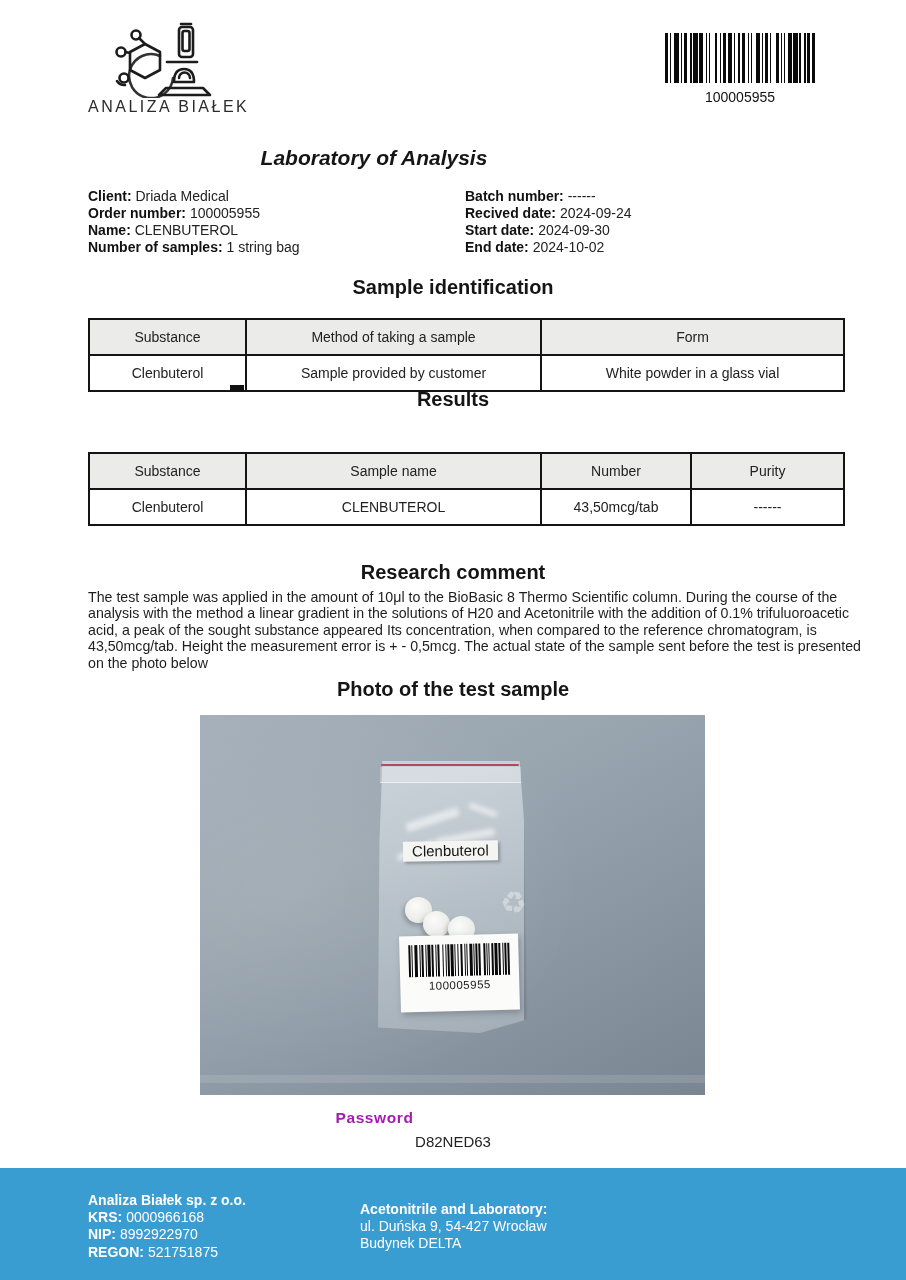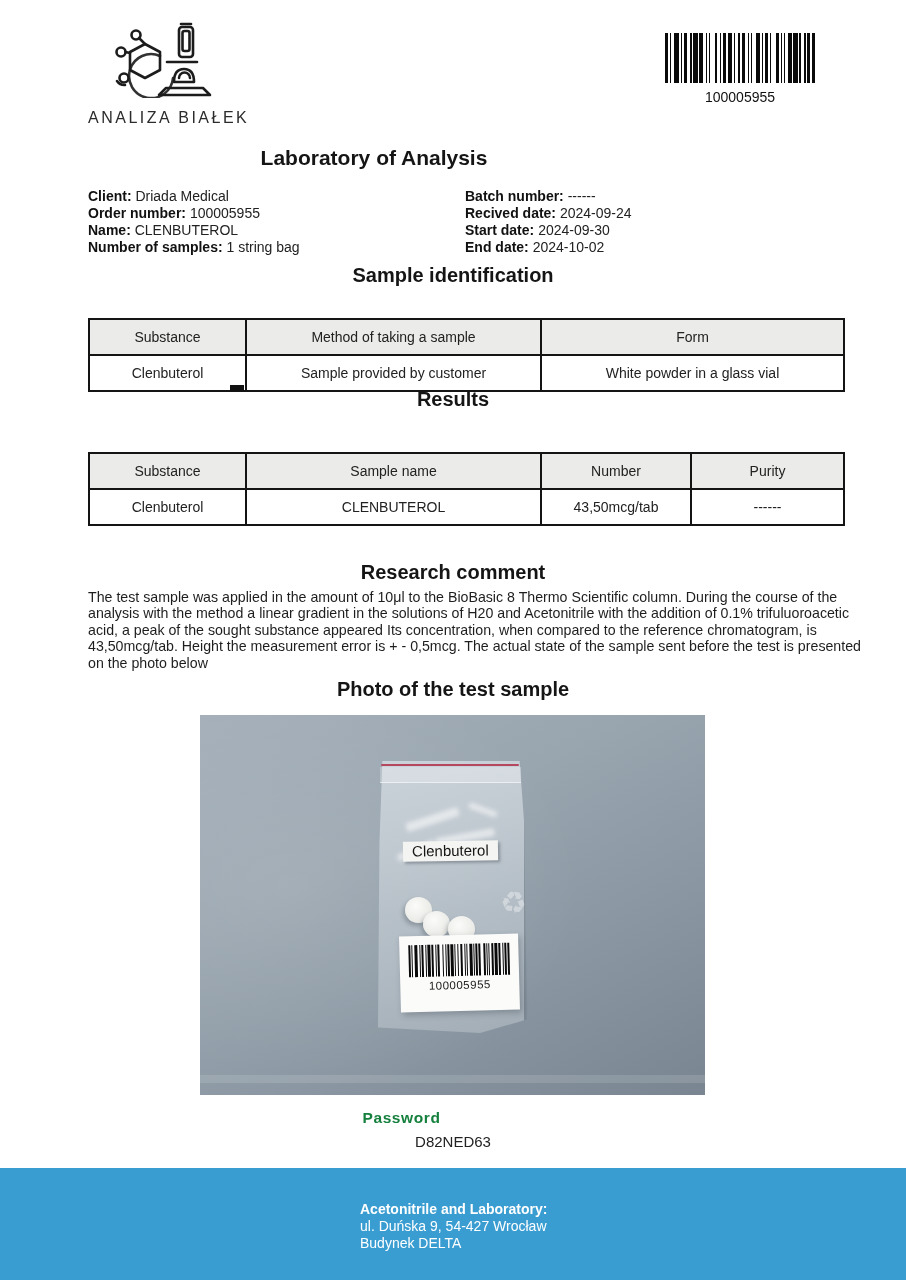--- a/index.html
+++ b/index.html
@@ -6,29 +6,29 @@
   html,body { background:#fff; }
   body {
     width:906px; height:1280px; position:relative; overflow:hidden;
     font-family:"Liberation Sans", sans-serif; color:#1d1d1d;
   }
   .abs { position:absolute; }
 
   
   .logo-wrap { left:88px; top:20px; width:160px; text-align:center; }
   .logo-wrap svg { display:block; margin:0 auto; }
-  .brand-name { font-size:16px; letter-spacing:2.5px; color:#2b2b2b; margin-top:11px; white-space:nowrap; }
+  .brand-name { font-size:16px; letter-spacing:2.5px; color:#2b2b2b; margin-top:0; white-space:nowrap; }
 
   
   .barcode-box { left:665px; top:33px; width:150px; text-align:center; }
   .bars { position:relative; background:#fff; }
   .bars .bar { position:absolute; top:0; background:#0a0a0a; height:100%; }
   .barcode-num { font-size:14px; color:#111; margin-top:6px; }
 
-  h1.title { left:0; top:146px; width:748px; text-align:center; font-size:21px; font-weight:bold; color:#151515; }
+  h1.title { left:0; top:146px; width:748px; text-align:center; font-size:21px; font-weight:bold; color:#151515;font-style:italic; }
   h2.sect { left:0; width:906px; text-align:center; font-size:20px; font-weight:bold; color:#151515; }
 
   
   .info-col { font-size:14px; line-height:16.9px; color:#222; }
   .info-col b { color:#111; }
   .info-left  { left:88px;  top:188px; }
   .info-right { left:465px; top:188px; }
 
   
   table.doc { position:absolute; left:88px; width:755px; border-collapse:collapse; table-layout:fixed; font-size:14px; color:#222; }
@@ -75,21 +75,21 @@
   .t1 { left:205px; top:182px; } .t2 { left:223px; top:196px; } .t3 { left:248px; top:201px; }
   .recycle { position:absolute; left:300px; top:170px; font-size:30px; color:rgba(255,255,255,0.38); transform:rotate(8deg); }
   .card {
     position:absolute; left:200px; top:220px; width:119px; height:76px; background:#fbfbfa;
     transform:rotate(-1.5deg); box-shadow:2px 3px 6px rgba(40,50,60,0.30); text-align:center;
   }
   .card .bars { margin:9px auto 0; }
   .card-num { font-size:11.5px; color:#222; margin-top:3px; letter-spacing:0.5px; }
 
   
-  .pw-head { left:0; top:1109px; width:749px; text-align:center; font-size:15.5px; font-weight:bold; letter-spacing:0.6px; color:#15803d;margin-left:27px; }
+  .pw-head { left:0; top:1109px; width:749px; text-align:center; font-size:15.5px; font-weight:bold; letter-spacing:0.6px; color:#a21caf; }
   .pw-val  { left:0; top:1133px; width:906px; text-align:center; font-size:15px; color:#222; }
 
   
   .footer { left:0; top:1168px; width:906px; height:112px; color:#fff; }
   .f-col { position:absolute; font-size:14px; line-height:17.2px; }
   .f-col b { font-weight:bold; }
   .f-company { left:88px; top:24px; }
   .f-hq { left:360px; top:33px; }
   .f-tech { left:657px; top:33px; }
 </style>
@@ -165,21 +165,21 @@
   <div><b>Name:</b> <span>CLENBUTEROL</span></div>
   <div><b>Number of samples:</b> <span>1 string bag</span></div>
 </div>
 <div class="abs info-col info-right">
   <div><b>Batch number:</b> <span>------</span></div>
   <div><b>Recived date:</b> <span>2024-09-24</span></div>
   <div><b>Start date:</b> <span>2024-09-30</span></div>
   <div><b>End date:</b> <span>2024-10-02</span></div>
 </div>
 
-<h2 class="abs sect" style="top:264px;">Sample identification</h2>
+<h2 class="abs sect" style="top:276px;">Sample identification</h2>
 
 <table class="doc" id="table-sample">
   <colgroup>
       <col style="width:157px">
       <col style="width:295px">
       <col style="width:303px">
     </colgroup>
   <tbody>
       <tr>
     <th>Substance</th>
@@ -275,18 +275,24 @@
         <div class="bar" style="left: 98.9px; width: 2.1px;"></div>
       </div>
     <div class="card-num">100005955</div>
   </div>
 </div>
 
 <div class="abs pw-head">Password</div>
 <div class="abs pw-val">D82NED63</div>
 
 <div class="abs footer" style="background: rgb(58, 157, 209);">
+  <div class="f-col f-company">
+    <div><b>Analiza Białek sp. z o.o.</b></div>
+    <div><b>KRS:</b> <span>0000966168</span></div>
+    <div><b>NIP:</b> <span>8992922970</span></div>
+    <div><b>REGON:</b> <span>521751875</span></div>
+  </div>
   <div class="f-col f-hq">
     <div><b>Acetonitrile and Laboratory:</b></div>
     <div>ul. Duńska 9, 54-427 Wrocław</div>
     <div>Budynek DELTA</div>
   </div>
 </div>
 
 </body></html>

